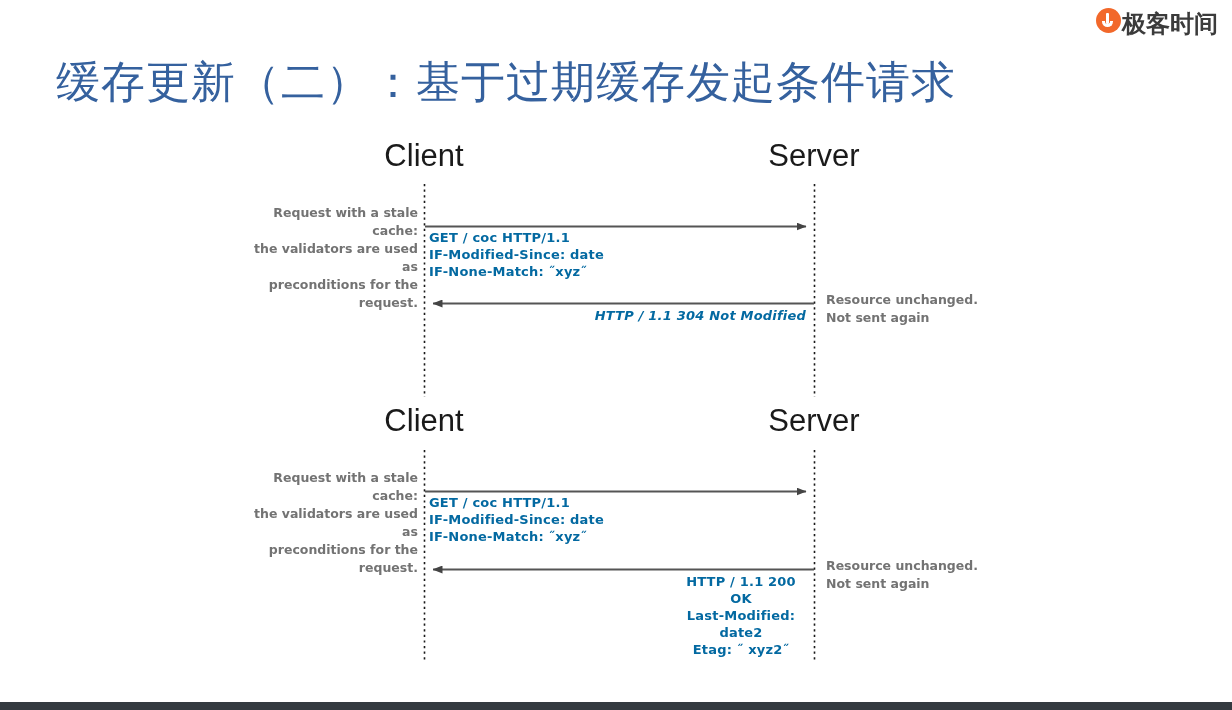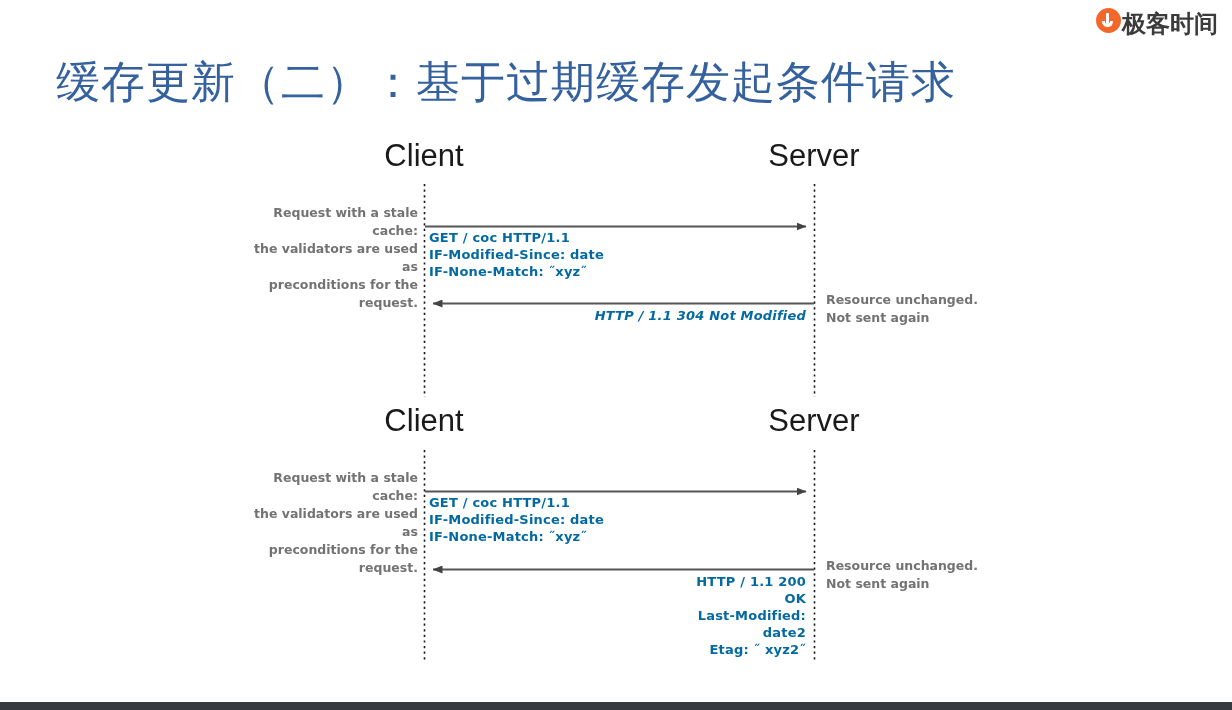--- a/index.html
+++ b/index.html
@@ -198,20 +198,20 @@
 <div class="actor-label" style="left:814px; top:406px;">Server</div>
 
 <div class="note right-align" style="left:236px; top:469px; width:182px;">Request with a stale cache:
 the validators are used as
 preconditions for the request.</div>
 
 <div class="msg-block" style="left:429px; top:494px;">GET   / coc  HTTP/1.1
 IF-Modified-Since:  date
 IF-None-Match:   ˝xyz˝</div>
 
-<div class="msg-block" style="left:560px; top:573px; width:246px; text-align:right; padding-left:116px; box-sizing:border-box;">HTTP / 1.1   200   OK
+<div class="msg-block" style="left:560px; top:573px; width:246px; text-align:center; padding-left:116px; box-sizing:border-box;">HTTP / 1.1   200   OK
 Last-Modified:  date2
 Etag:   ˝ xyz2˝</div>
 
 <div class="note" style="left:826px; top:557px; width:170px;">Resource unchanged.
 Not sent again</div>
 
 <div class="bottom-bar"></div>
 
 </body></html>

